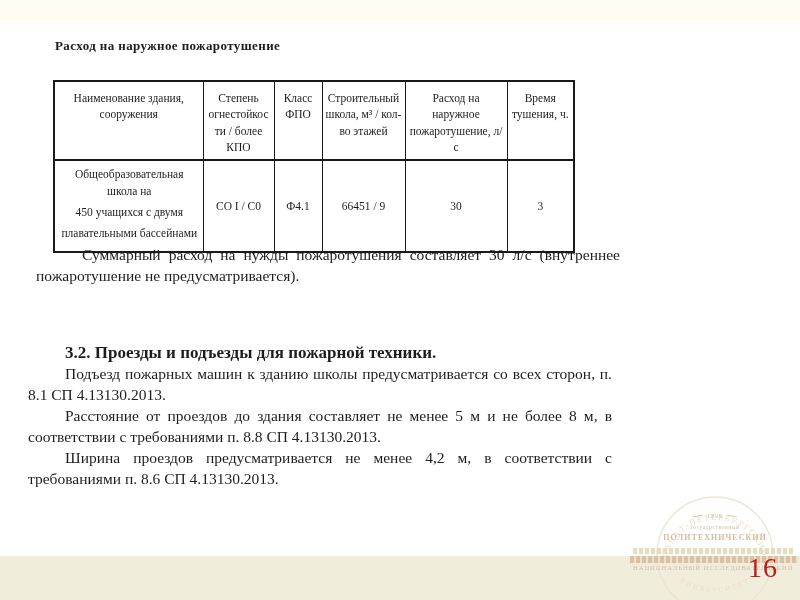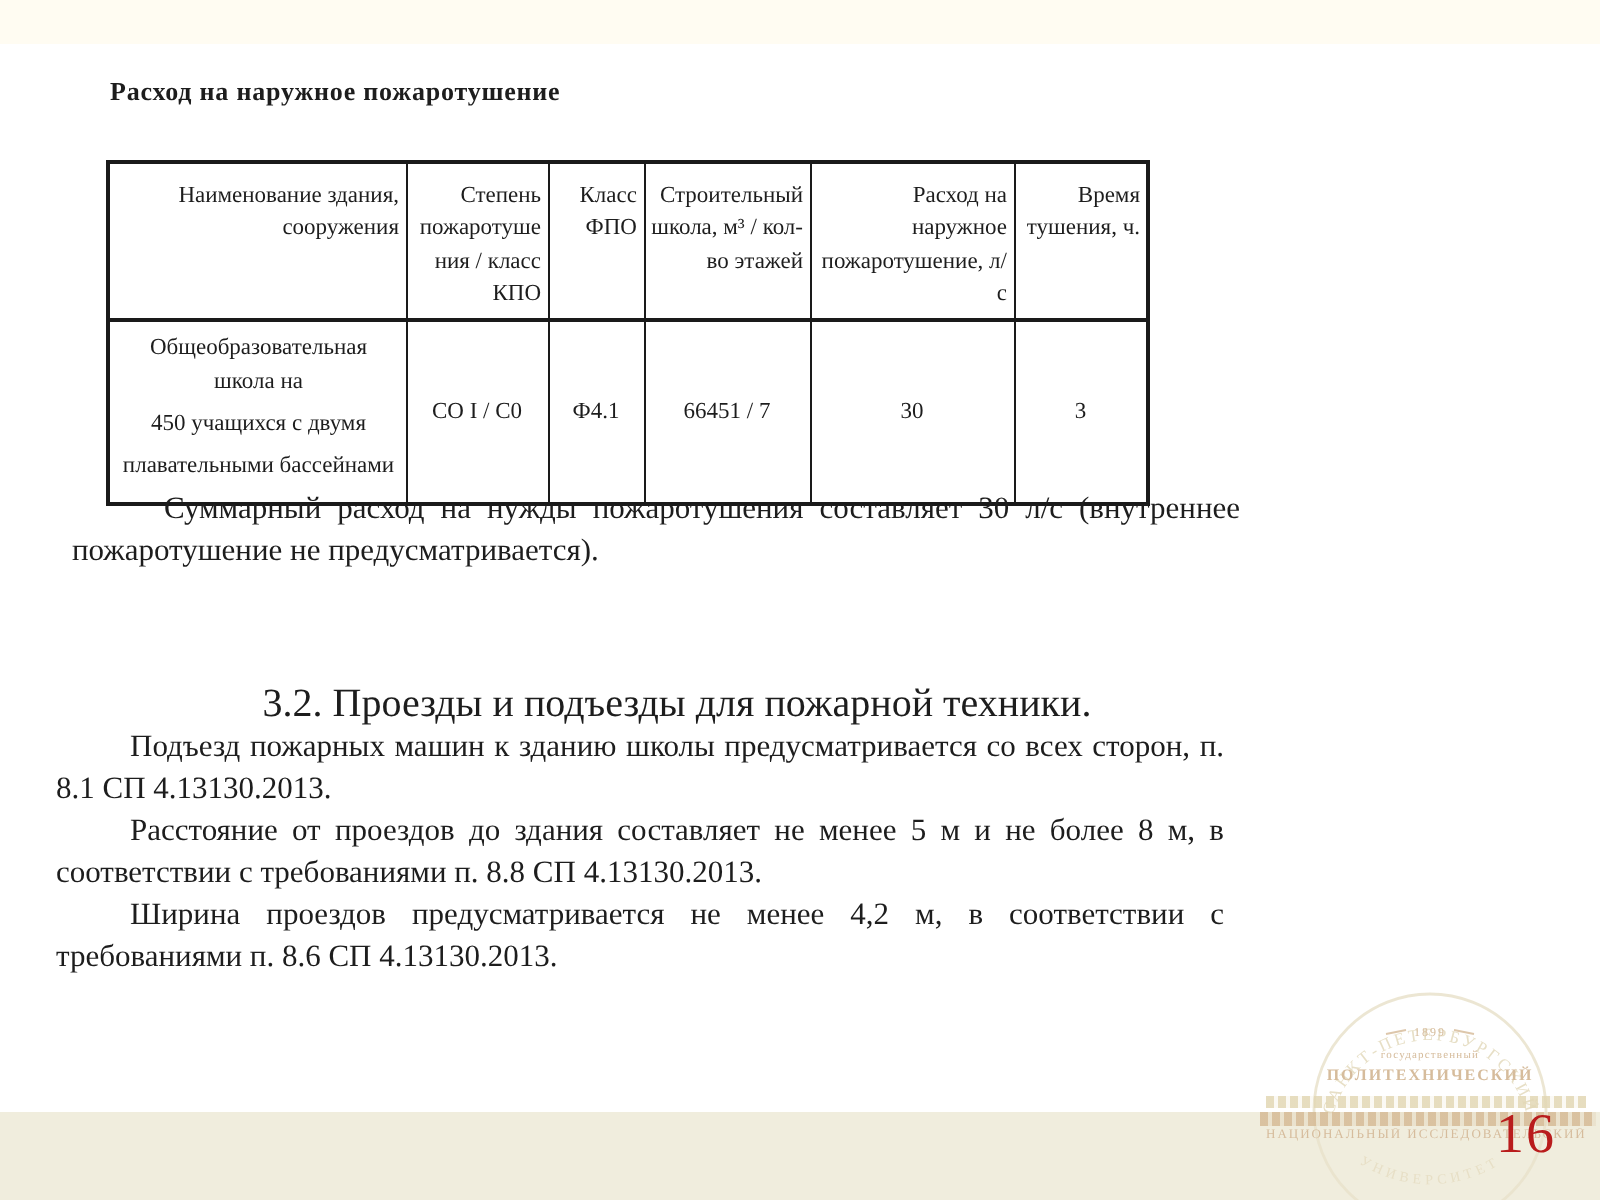--- a/index.html
+++ b/index.html
@@ -29,32 +29,32 @@
 
   .content{position:absolute;left:0;top:0;width:758px;height:600px;z-index:2;}
 
   .doc-title{position:absolute;left:55px;top:38px;font-size:13px;font-weight:bold;letter-spacing:.4px;margin:0;}
 
   table.fire-table{position:absolute;left:53px;top:80px;width:520px;border-collapse:collapse;table-layout:fixed;
     border:2px solid var(--border,#1a1a1a);}
   .fire-table th,.fire-table td{border:1px solid var(--border,#1a1a1a);font-weight:normal;
     font-size:11.5px;line-height:1.42;text-align:center;padding:4px 3px;overflow-wrap:anywhere;}
   .fire-table thead tr{height:68px;}
-  .fire-table thead th{vertical-align:top;padding-top:8px;border-bottom:2px solid var(--border,#1a1a1a);text-align:right;}
+  .fire-table thead th{vertical-align:top;padding-top:8px;border-bottom:2px solid var(--border,#1a1a1a);}
   .fire-table tbody tr{height:82px;}
   .fire-table td{vertical-align:middle;}
   .fire-table td.name-cell{text-align:center;vertical-align:top;padding:5px 5px 4px 6px;margin-top:22px;}
   .name-cell .name-line{margin:0 0 5px 0;}
   .col1{width:149px;} .col2{width:71px;} .col3{width:48px;}
   .col4{width:83px;} .col5{width:102px;} .col6{width:67px;}
 
   .body-text{font-size:15.5px;line-height:21px;text-align:justify;}
   .summary-par{position:absolute;left:36px;top:244px;width:584px;margin:0;text-indent:46px;}
   .section-block{position:absolute;left:28px;top:342px;width:584px;}
-  .section-heading{margin:0;font-size:20px;line-height:21px;font-weight:normal;padding-left:37px;text-align:center;}
+  .section-heading{margin:0;font-size:17px;line-height:21px;font-weight:bold;padding-left:37px;text-align:left;}
   .section-par{margin:0;text-indent:37px;}
 
   .page-number{position:absolute;right:22px;top:552px;font-size:28px;font-weight:normal;color:#b91c1c;z-index:3;letter-spacing:1px;}
 </style>
 </head>
 <body>
 
 <div class="page">
 
   <div class="strip-top"></div>
@@ -91,37 +91,37 @@
         <col class="col1">
           <col class="col2">
           <col class="col3">
         <col class="col4">
           <col class="col5">
           <col class="col6">
       </colgroup>
       <thead>
         <tr>
           <th>Наименование здания, сооружения</th>
-          <th>Степень пожаротушения / класс КПО</th>
+          <th>Степень огнестойкости / более КПО</th>
           <th>Класс ФПО</th>
           <th>Строительный школа, м³ / кол-во этажей</th>
           <th>Расход на наружное пожаротушение, л/с</th>
           <th>Время тушения, ч.</th>
         </tr>
       </thead>
       <tbody>
         <tr>
           <td class="name-cell">
             <div class="name-line">Общеобразовательная школа на</div>
             <div class="name-line">450 учащихся с двумя</div>
             <div class="name-line">плавательными бассейнами</div>
           </td>
           <td>СО I / С0</td>
           <td>Ф4.1</td>
-          <td>66451 / 7</td>
+          <td>66451 / 9</td>
           <td>30</td>
           <td>3</td>
         </tr>
       </tbody>
     </table>
 
     <p class="body-text summary-par">Суммарный расход на нужды пожаротушения составляет 30 л/с (внутреннее пожаротушение не предусматривается).</p>
 
     <div class="section-block">
       <h2 class="section-heading">3.2. Проезды и подъезды для пожарной техники.</h2>

